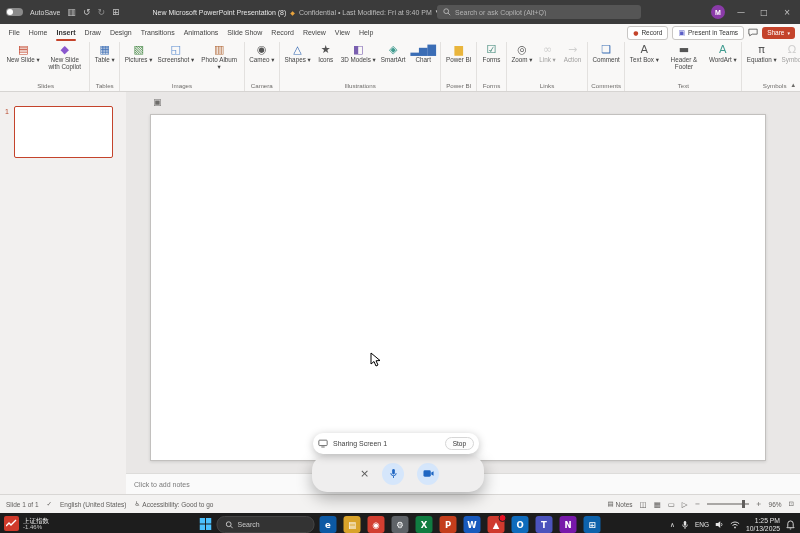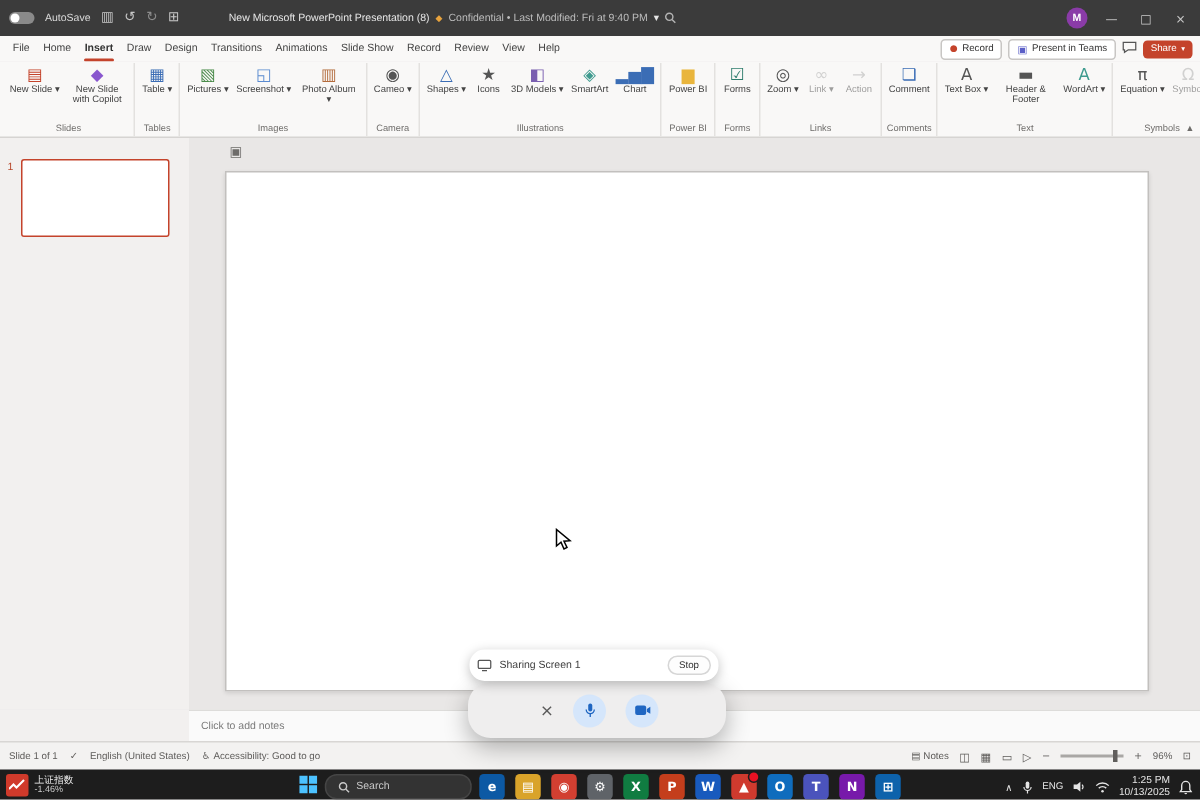--- a/index.html
+++ b/index.html
@@ -120,20 +120,21 @@
   <span class="tb-ic gly">▥</span>
   <span class="tb-ic gly">↺</span>
   <span class="tb-ic gly dim">↻</span>
   <span class="tb-ic gly">⊞</span>
   <span id="tb-title">
     <span>New Microsoft PowerPoint Presentation (8)</span>
     <span class="sens gly">◆</span>
     <span class="meta">Confidential • Last Modified: Fri at 9:40 PM</span>
     <span class="gly">▾</span>
   </span>
+  <input id="tb-search" placeholder="Search or ask Copilot (Alt+Q)" style="">
   <svg id="tb-search-ic" width="8" height="8" viewBox="0 0 10 10">
     <circle cx="4" cy="4" r="3" fill="none" stroke="#b3b3b3" stroke-width="1.2"></circle>
     <line x1="6.2" y1="6.2" x2="9" y2="9" stroke="#b3b3b3" stroke-width="1.2"></line>
     </svg>
   <span id="tb-right">
     <span id="avatar">M</span>
     <span class="winctl gly">—</span>
     <span class="winctl gly">□</span>
     <span class="winctl gly">×</span>
   </span>

